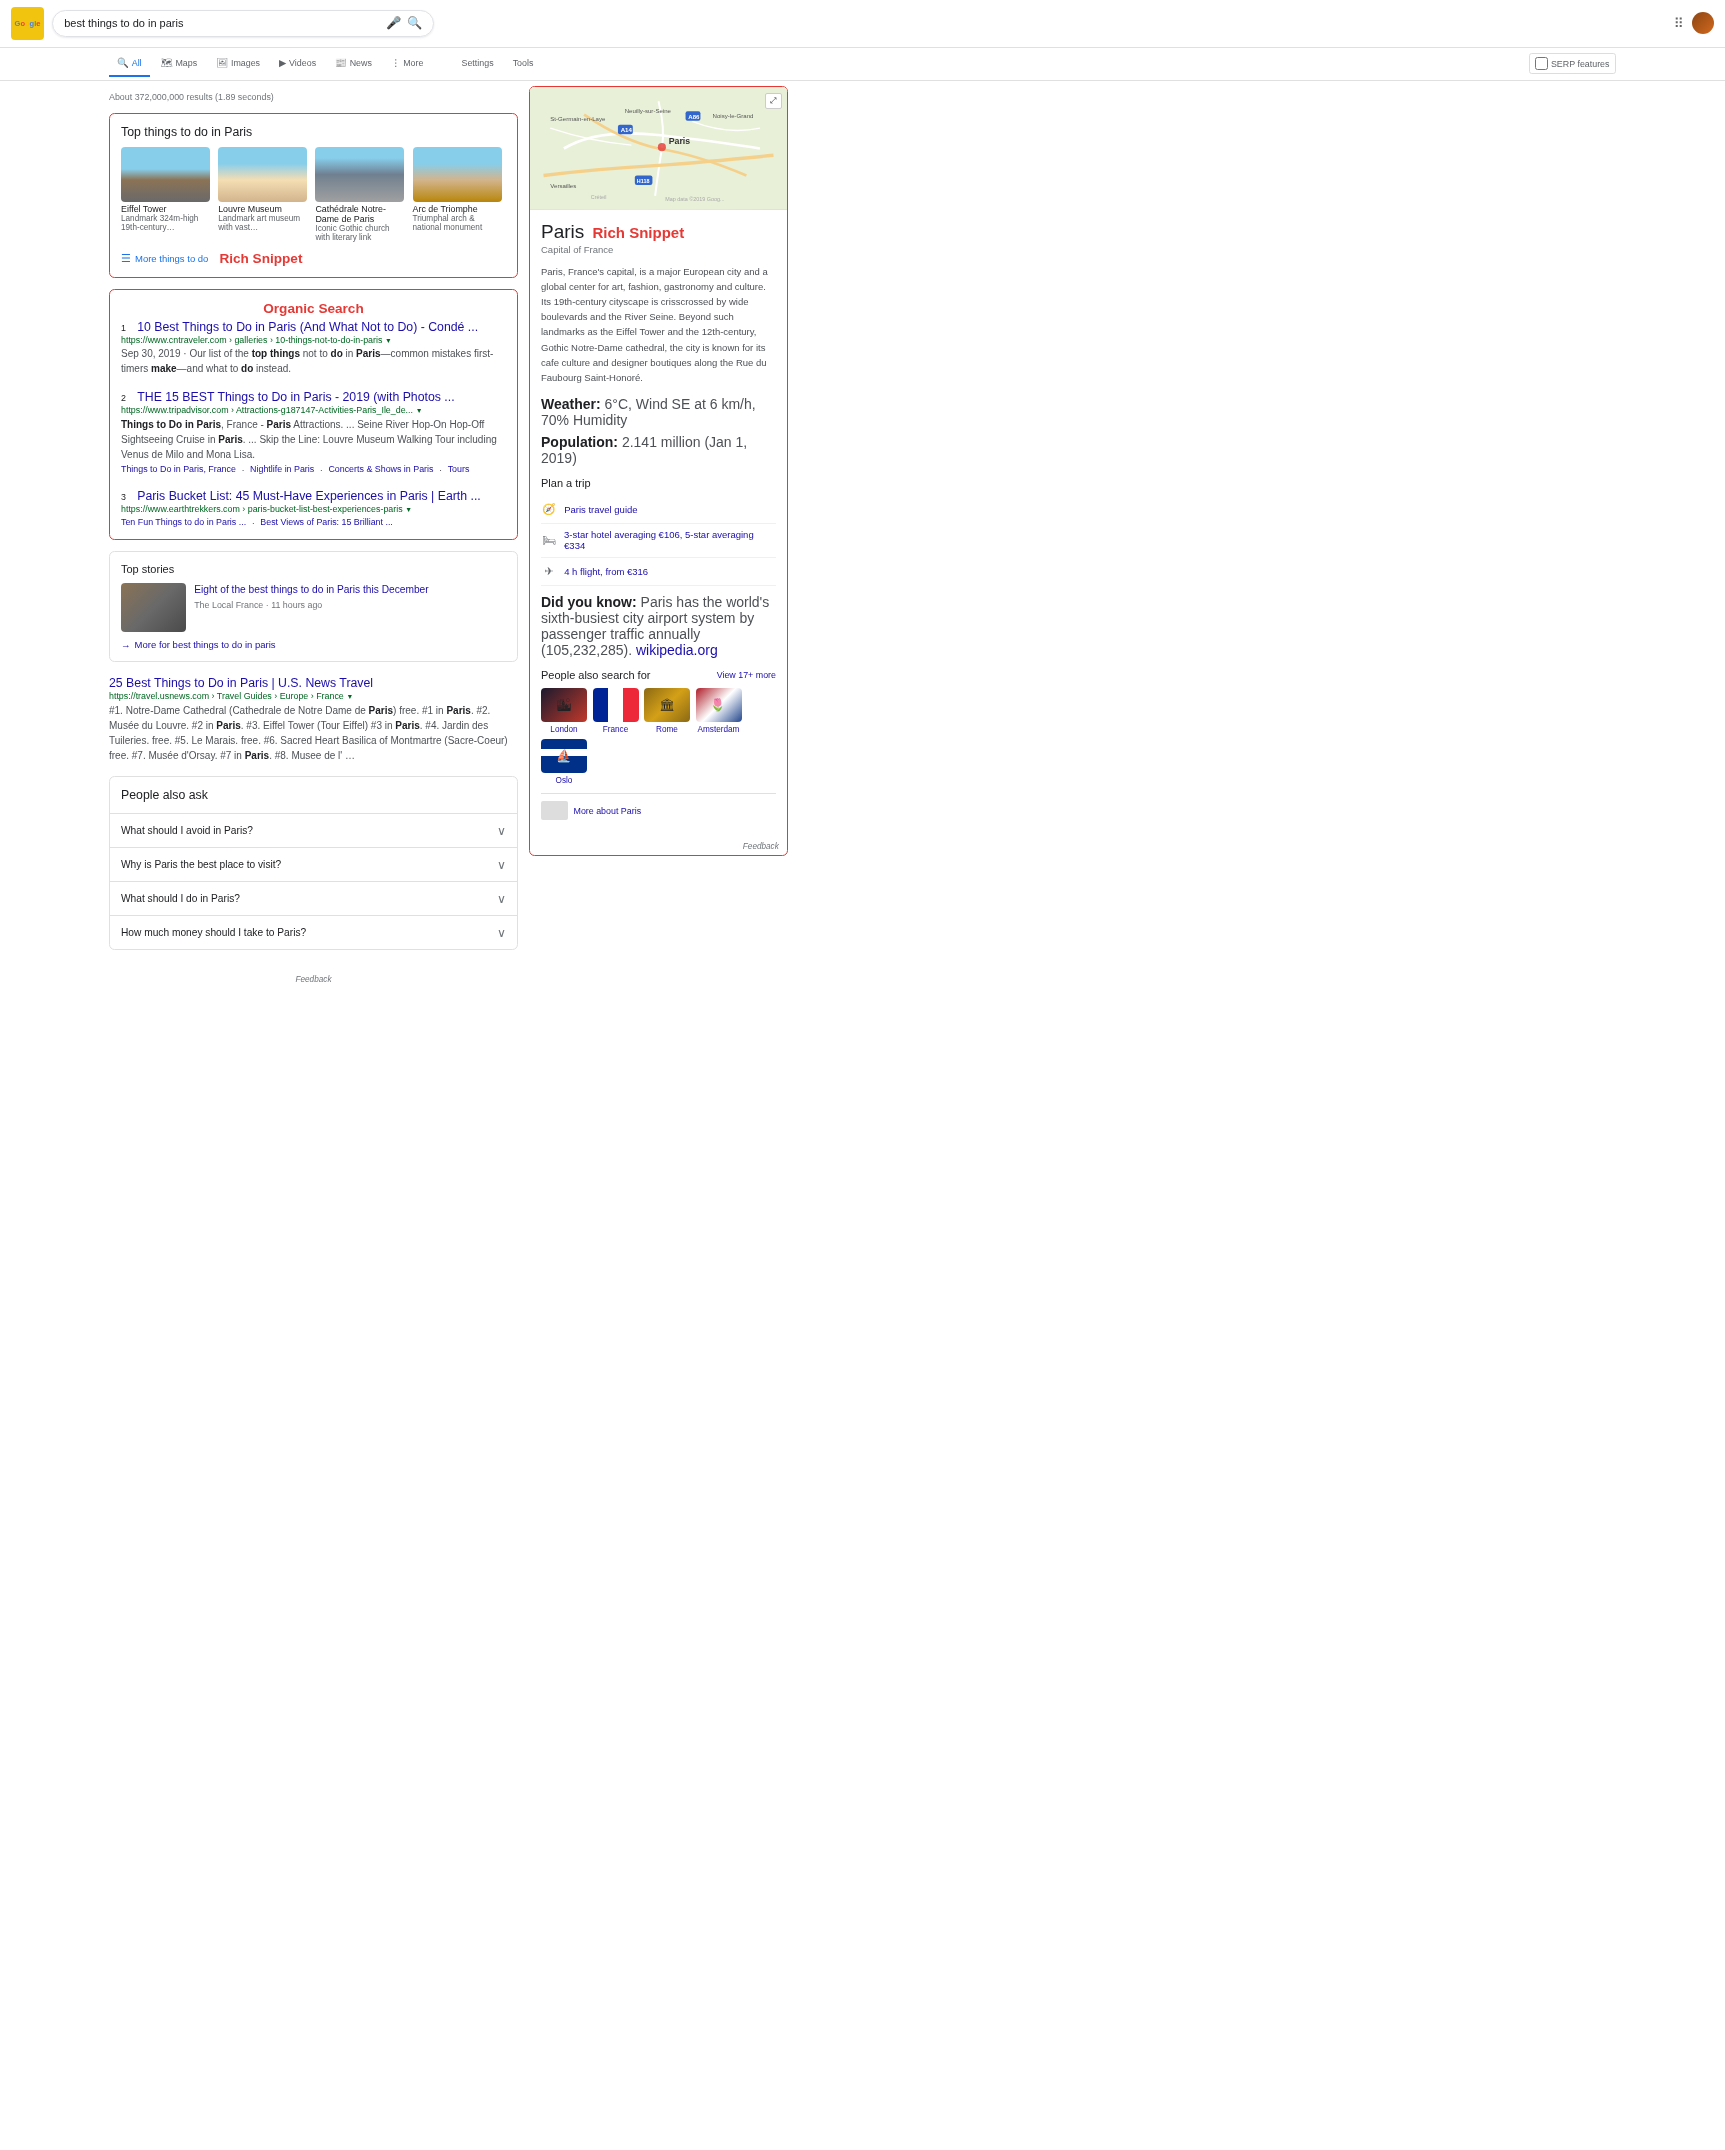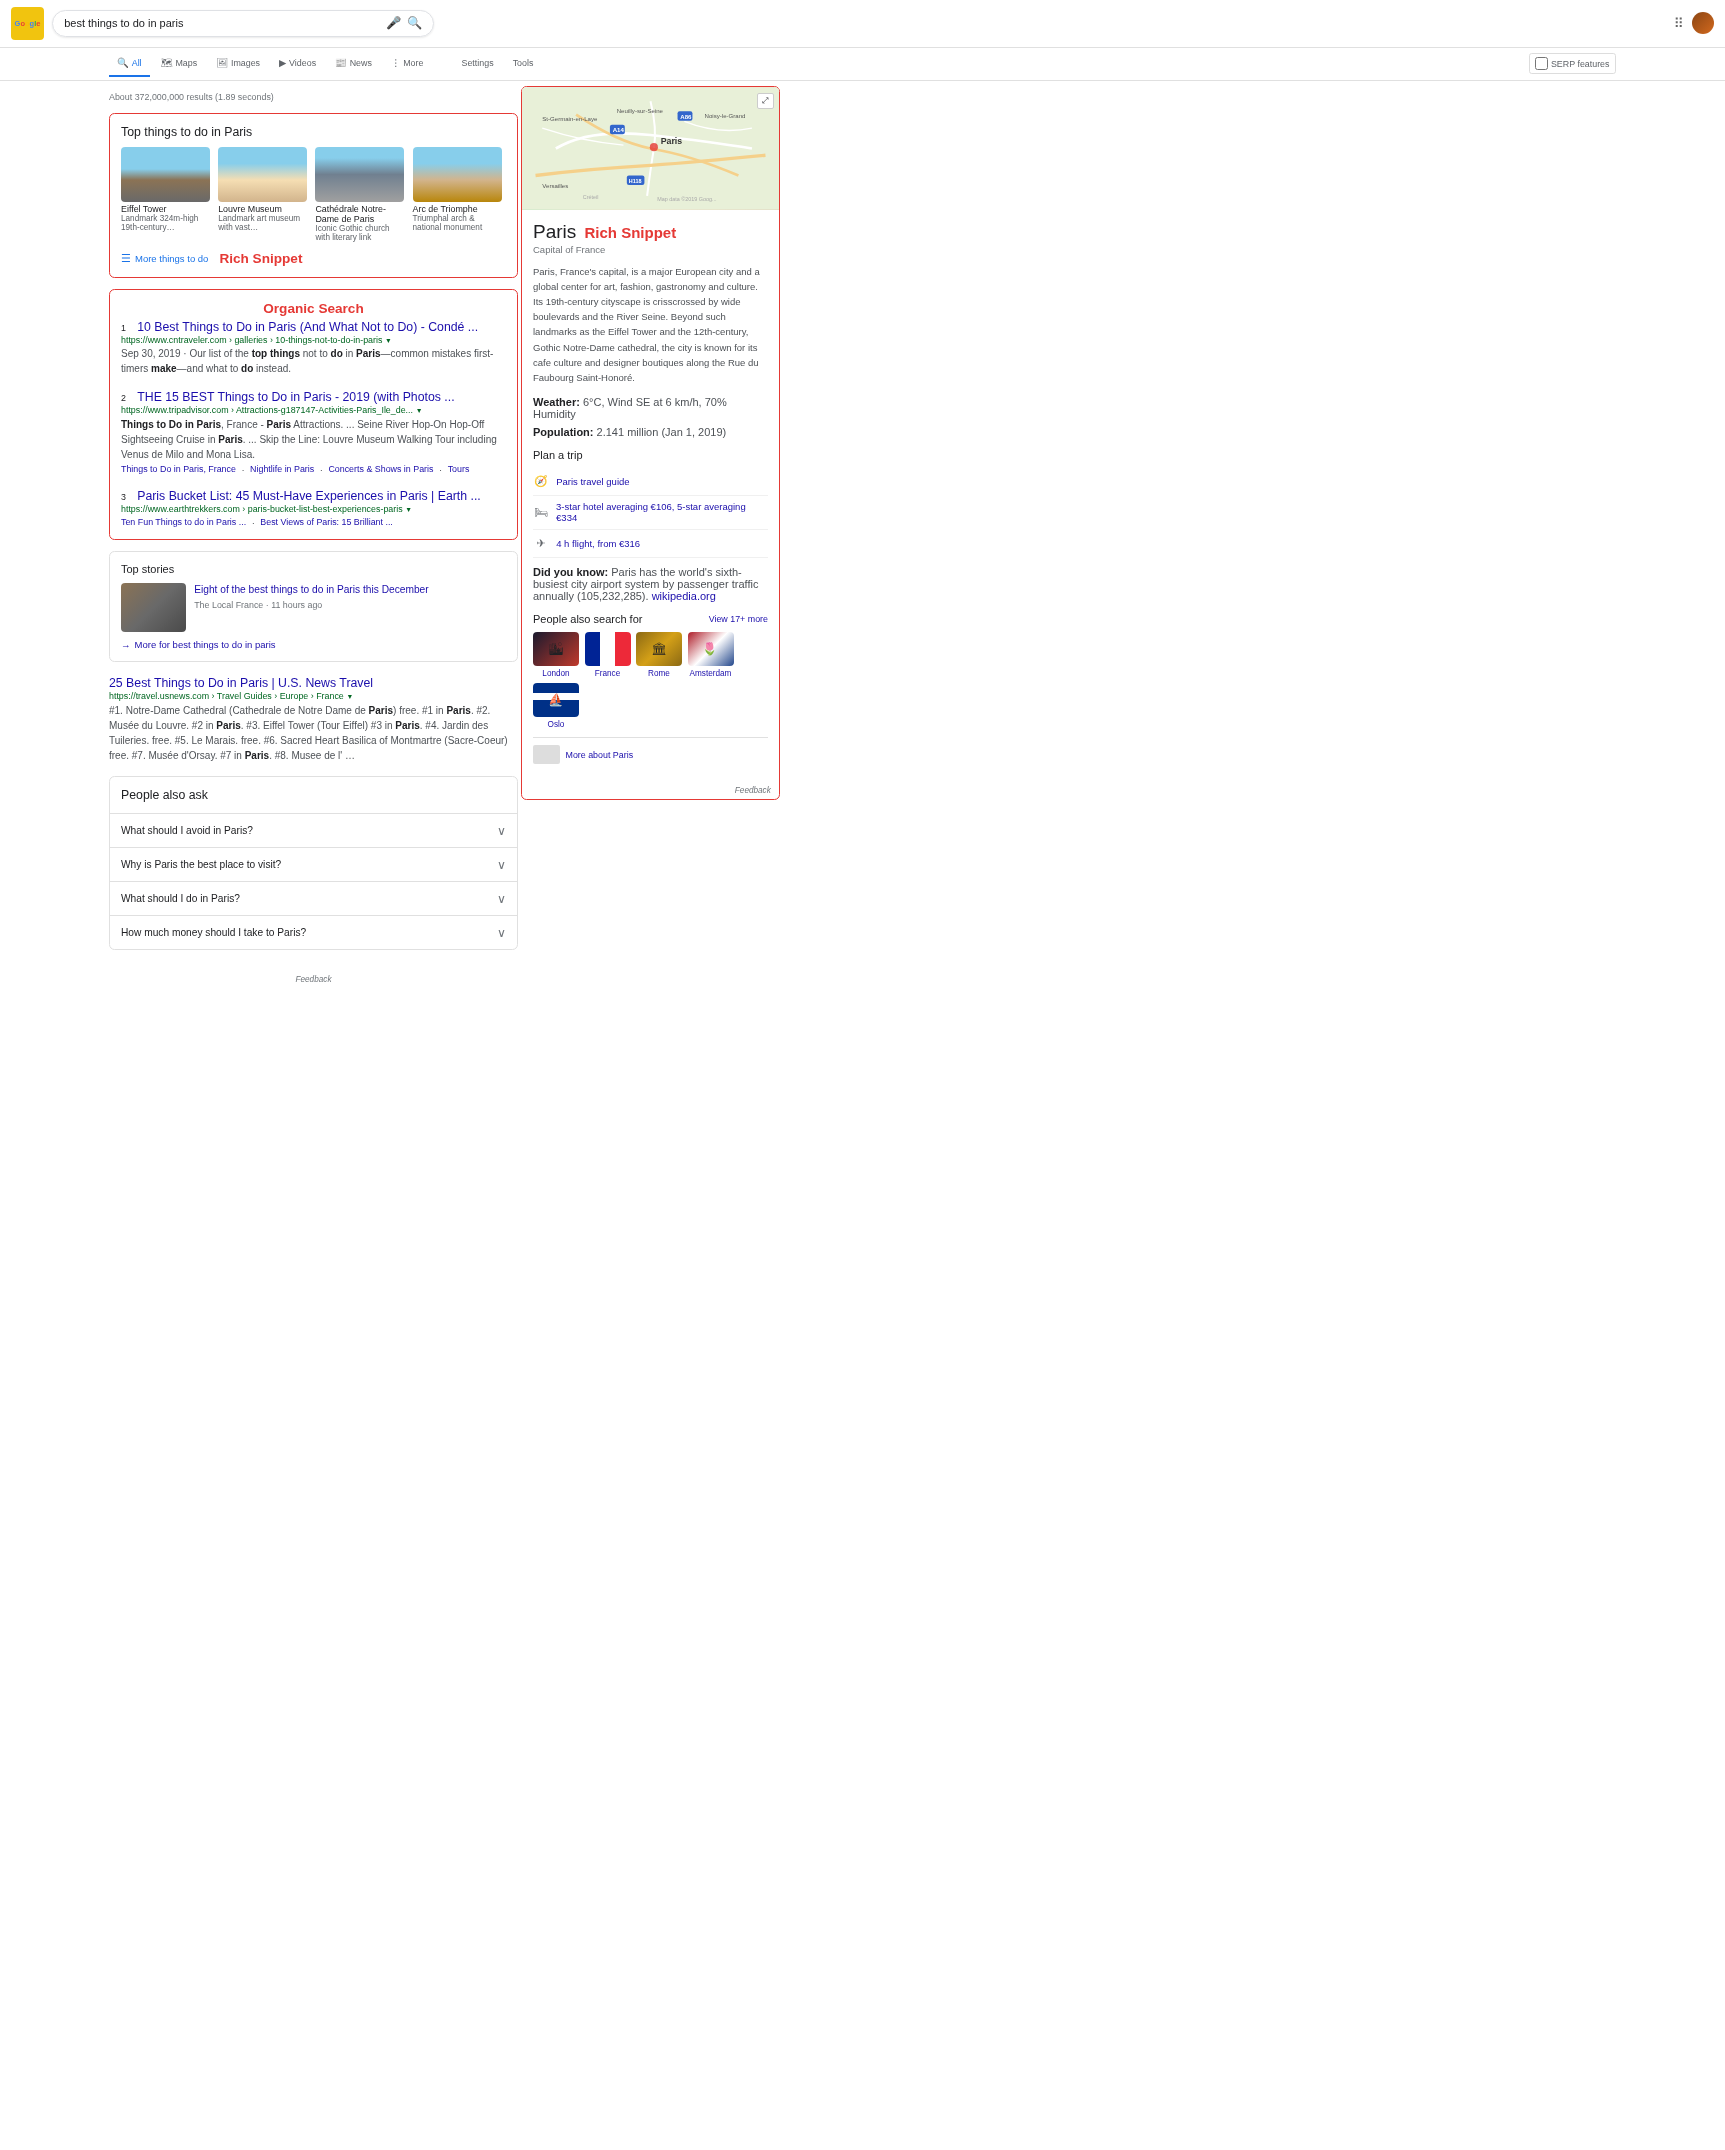--- a/index.html
+++ b/index.html
@@ -17,21 +17,21 @@
     .avatar { width: 22px; height: 22px; border-radius: 50%; background: linear-gradient(135deg, #8B4513, #D2691E); }
 
     
     .nav-tabs { display: flex; align-items: center; padding: 2.7px 109px; border-bottom: 0.7px solid #e0e0e0; gap: 2.7px; }
     .nav-tab { display: flex; align-items: center; gap: 2.7px; padding: 6.8px 8.2px; cursor: pointer; color: #5f6368; font-size: 8.9px; border-bottom: 2px solid transparent; text-decoration: none; }
     .nav-tab.active { color: #1a73e8; border-bottom: 2px solid #1a73e8; }
     .nav-tab-icon { font-size: 9.5px; }
     .serp-features { display: flex; align-items: center; gap: 2.7px; font-size: 8.9px; color: #5f6368; border: 0.7px solid #ddd; padding: 2.7px 5.5px; border-radius: 2.7px; cursor: pointer; }
 
     
-    .main-layout { display: flex; gap: 3px; padding: 5.5px 109px; }
+    .main-layout { display: flex; gap: 11px; padding: 5.5px 109px; }
     .left-col { flex: 1; max-width: 409px; }
     .right-col { width: 259px; min-width: 232px; }
 
     
     .results-count { font-size: 8.9px; color: #70757a; margin-bottom: 11px; padding-top: 5.5px; }
 
     
     .rich-snippet-box { border: 1.4px solid #e53935; border-radius: 5.5px; padding: 11px; margin-bottom: 11px; }
     .rich-snippet-title { font-size: 12.3px; color: #202124; margin-bottom: 8.2px; }
     .carousel { display: flex; gap: 8.2px; margin-bottom: 8.2px; overflow: hidden; }
@@ -78,21 +78,21 @@
 
     
     .right-panel { border: 1.4px solid #e53935; border-radius: 5.5px; overflow: hidden; }
     .map-area { width: 100%; height: 123px; background: linear-gradient(135deg, #e8f4e8 0%, #c8e8c8 30%, #f0e8d0 60%, #e0d8c0 100%); position: relative; overflow: hidden; }
     .map-expand { position: absolute; top: 5.5px; right: 5.5px; background: white; border: 0.7px solid #ccc; border-radius: 2px; width: 16.4px; height: 16.4px; display: flex; align-items: center; justify-content: center; cursor: pointer; font-size: 8.2px; }
     .panel-content { padding: 11px; }
     .panel-city-name { font-size: 19px; font-weight: 300; color: #202124; }
     .panel-rich-label { color: #e53935; font-size: 15px; font-weight: bold; margin-left: 8.2px; }
     .panel-subtitle { font-size: 9.5px; color: #70757a; margin-bottom: 8.2px; }
     .panel-description { font-size: 9.5px; color: #4d5156; line-height: 1.6; margin-bottom: 11px; }
-    .panel-info { margin-bottom: 5.5px; font-size: 11px; color: #4d5156; }
+    .panel-info { margin-bottom: 5.5px; font-size: 14px; color: #4d5156; }
     .panel-info b { color: #202124; }
     .panel-section-title { font-size: 11px; color: #202124; margin: 11px 0 6.8px; }
     .plan-item { display: flex; align-items: center; gap: 6.8px; padding: 5.5px 0; border-bottom: 0.7px solid #f0f0f0; font-size: 9.5px; color: #1a0dab; cursor: pointer; }
     .plan-icon { width: 16.4px; height: 16.4px; display: flex; align-items: center; justify-content: center; font-size: 11px; color: #5f6368; }
     .people-search-title { font-size: 11px; color: #202124; margin: 11px 0 6.8px; display: flex; justify-content: space-between; align-items: center; }
     .view-more { font-size: 8.9px; color: #1a0dab; cursor: pointer; }
     .place-thumbnails { display: flex; gap: 5.5px; flex-wrap: wrap; margin-bottom: 8.2px; }
     .place-thumb { width: 46px; text-align: center; cursor: pointer; }
     .place-thumb-img { width: 46px; height: 34px; border-radius: 4.1px; background: #ccc; overflow: hidden; display: flex; align-items: center; justify-content: center; margin-bottom: 2.7px; font-size: 13.6px; }
     .place-thumb-label { font-size: 8.2px; color: #1a0dab; }

